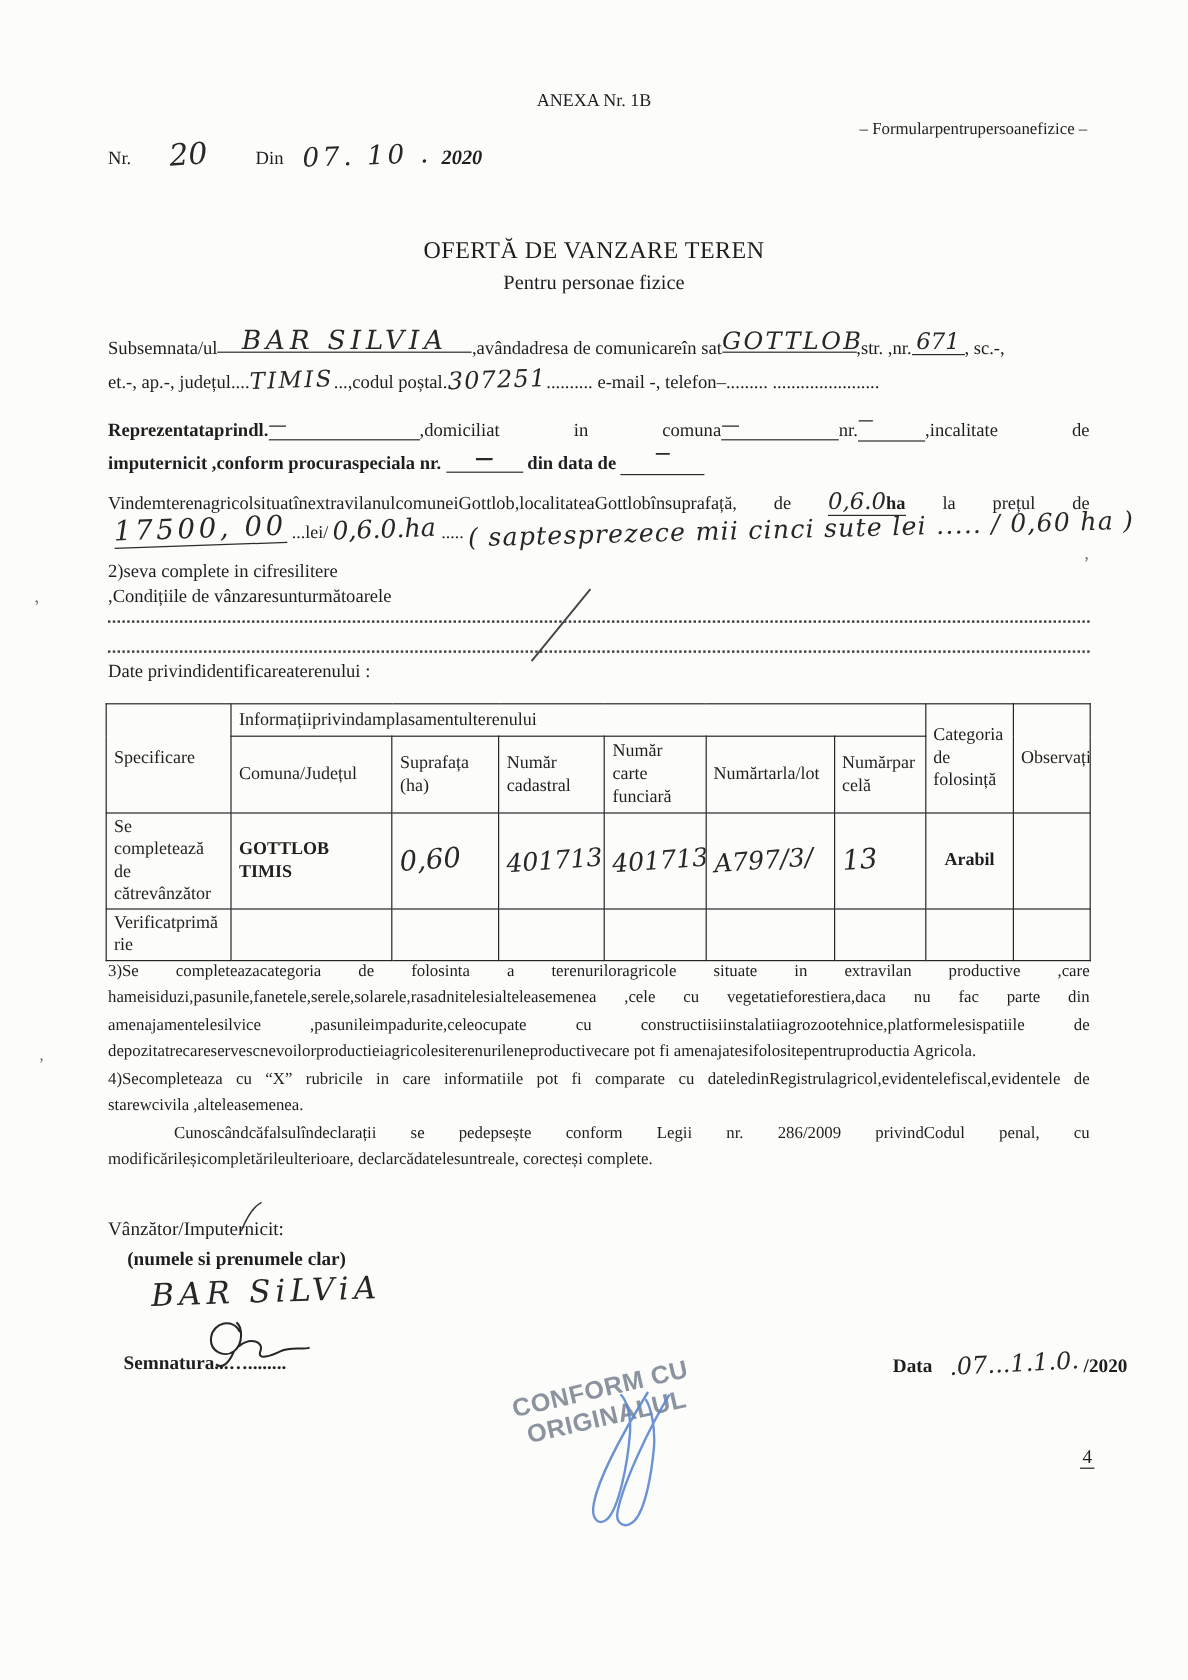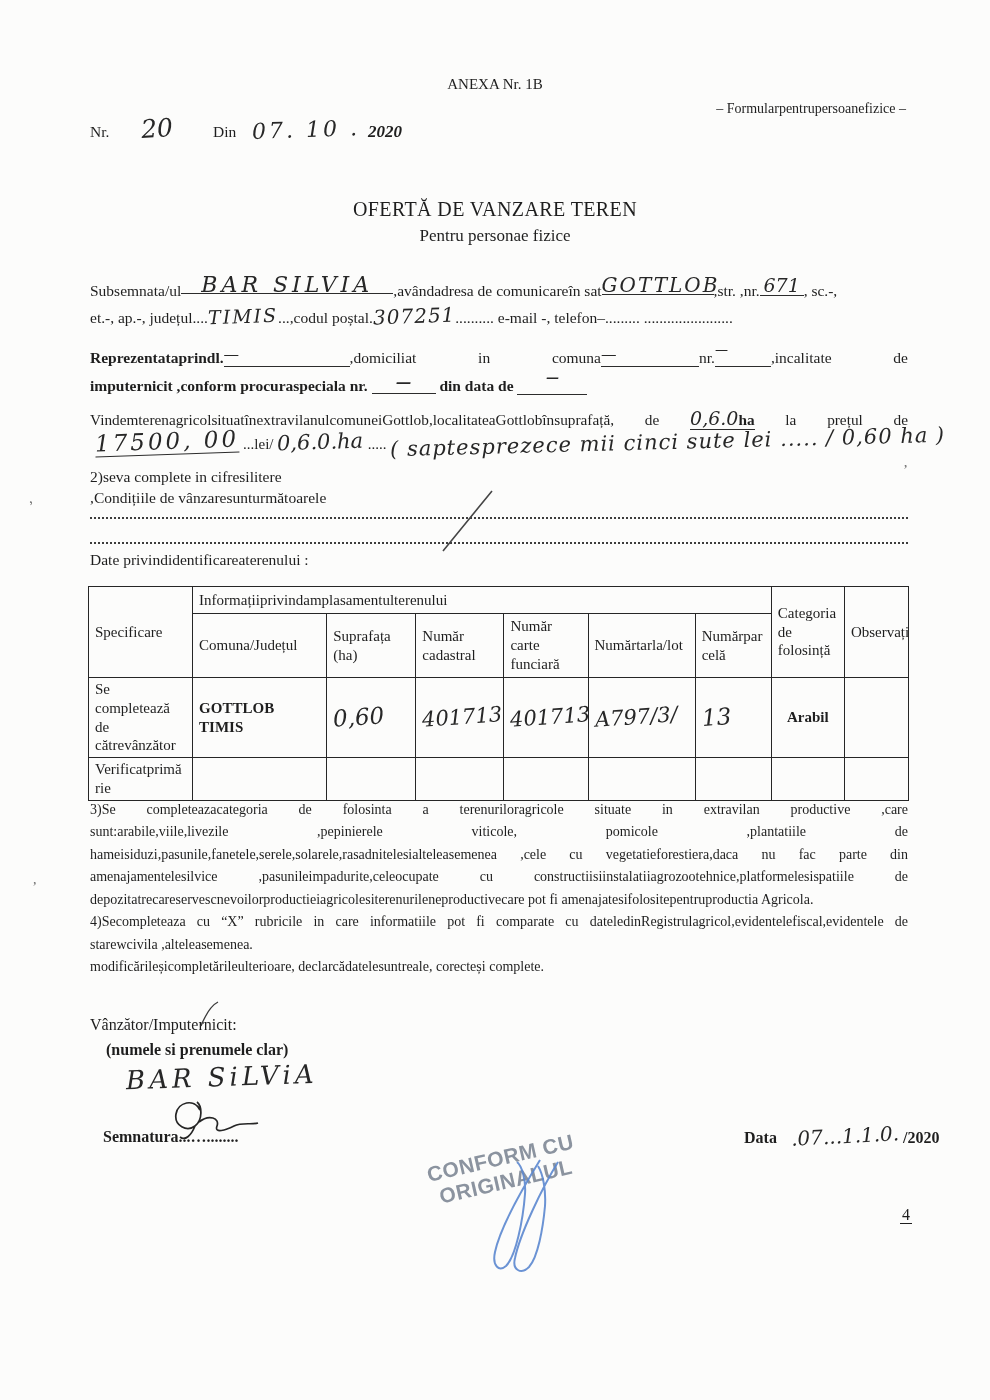--- a/index.html
+++ b/index.html
@@ -142,26 +142,26 @@
       <td></td>
           <td></td>
       <td></td>
           <td></td>
     </tr>
   </tbody>
     </table>
 
   <div class="abs notes" style="top:799px;left:90px;width:818px;line-height:22.45px;">
     <div class="jl">3)Se  completeazacategoria  de  folosinta  a  terenuriloragricole  situate  in  extravilan  productive  ,care</div>
-    <div class="jl">sunt:arabile,viile,livezile ,pepinierele viticole, pomicole ,plantatiile de</div>
     <div class="jl">hameisiduzi,pasunile,fanetele,serele,solarele,rasadnitelesialteleasemenea ,cele cu vegetatieforestiera,daca nu fac parte din</div>
     <div class="jl">amenajamentelesilvice ,pasunileimpadurite,celeocupate cu constructiisiinstalatiiagrozootehnice,platformelesispatiile de</div>
     <div>depozitatrecareservescnevoilorproductieiagricolesiterenurileneproductivecare pot fi amenajatesifolositepentruproductia Agricola.</div>
     <div class="jl">4)Secompleteaza cu “X” rubricile in care informatiile pot fi comparate cu dateledinRegistrulagricol,evidentelefiscal,evidentele de</div>
     <div>starewcivila ,alteleasemenea.</div>
+    <div class="jl" style="padding-left:55px;width:763px;">Cunoscândcăfalsulîndeclarații se pedepsește conform Legii nr. 286/2009 privindCodul penal, cu</div>
     <div>modificărileșicompletărileulterioare, declarcădatelesuntreale, corecteși complete.</div>
   </div>
 
   <div class="abs" style="top:1016px;left:90px;font-size:16px;">Vânzător/Imputernicit:</div>
   <svg class="abs" style="top:1000px;left:196px;" width="26" height="28" viewBox="0 0 26 28">
     <path d="M5,26 C9,16 14,6 22,2" fill="none" stroke="#3a3a3a" stroke-width="1.3"></path>
   </svg>
   <div class="abs b" style="top:1041px;left:106px;font-size:16px;">(numele si prenumele clar)</div>
 
   <div class="abs hw" style="top:1062px;left:126px;font-size:26px;letter-spacing:4px;transform:rotate(-2deg);">BAR  SiLViA</div>

